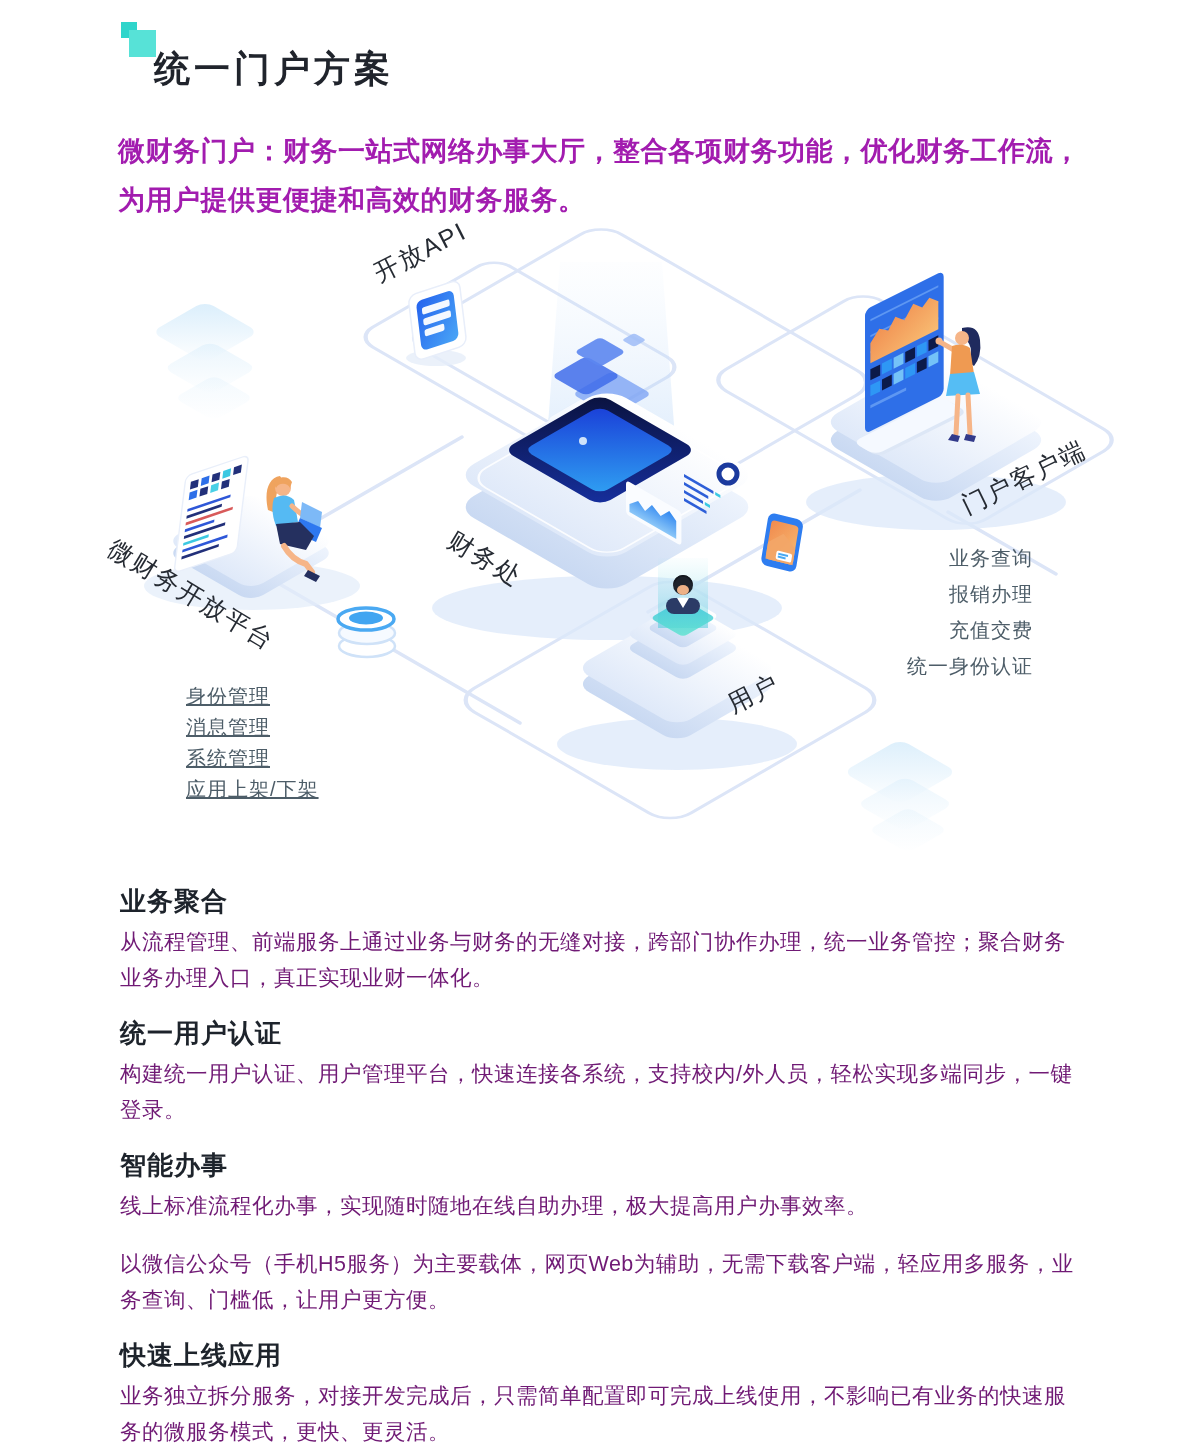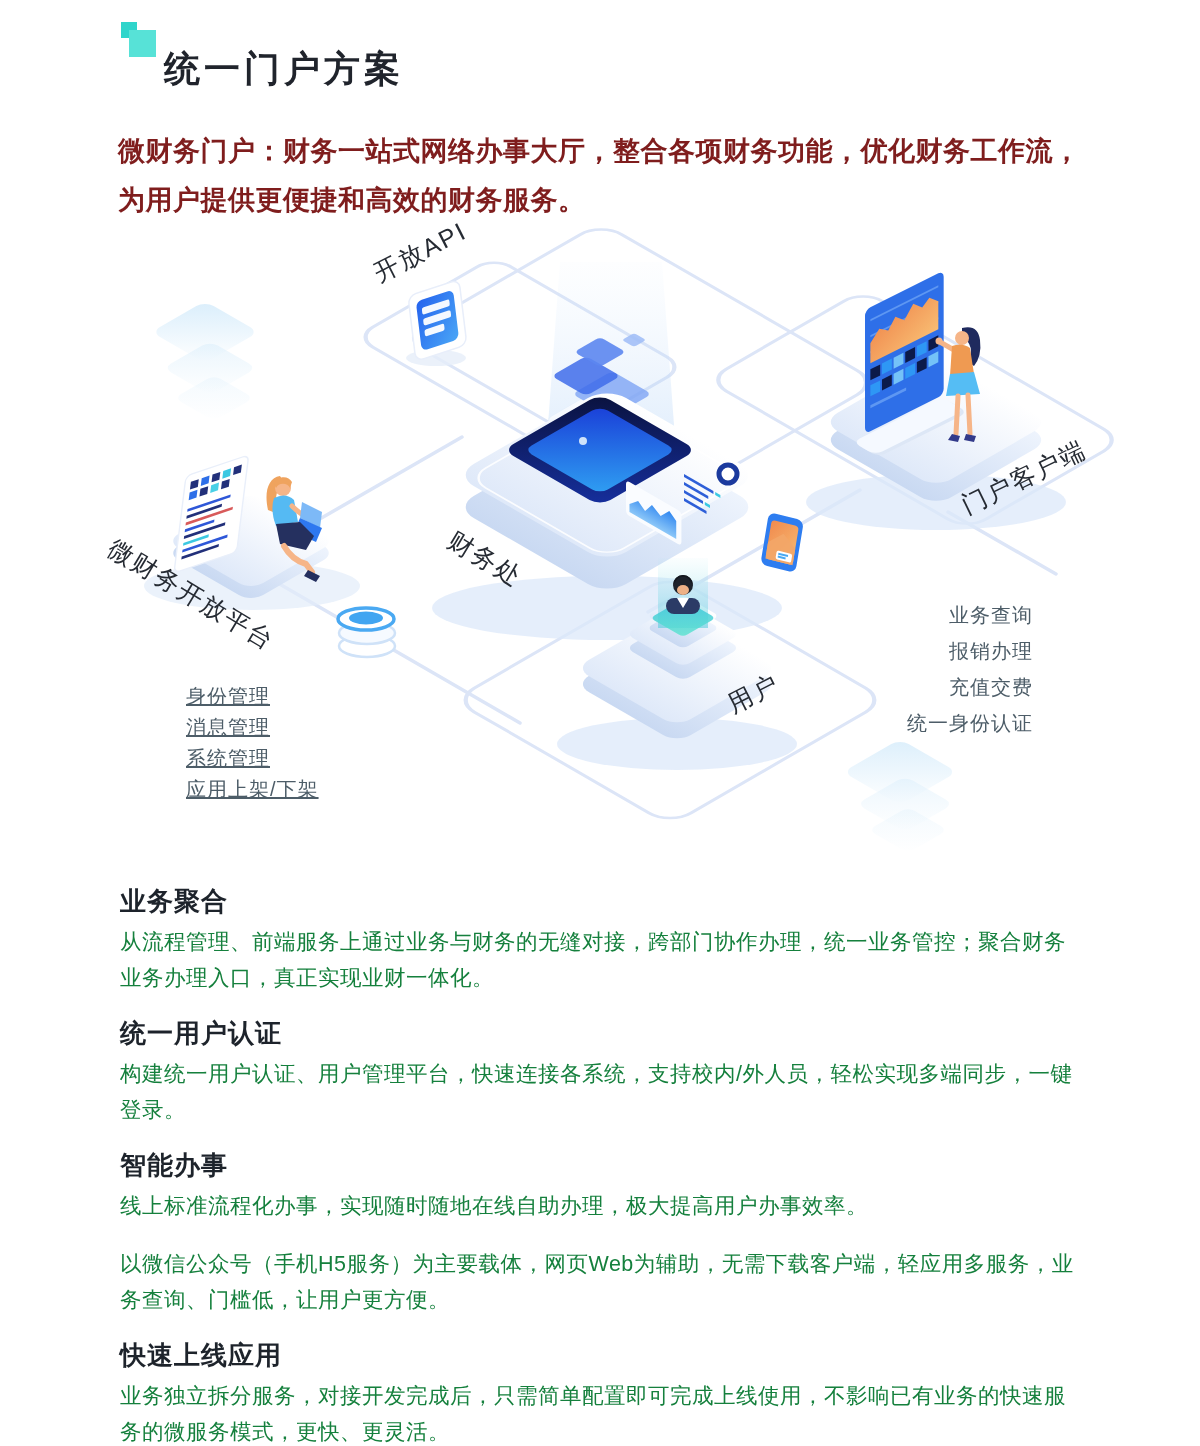--- a/index.html
+++ b/index.html
@@ -4,47 +4,47 @@
 <style>
   html,body{margin:0;padding:0;background:#ffffff;}
   body{width:1200px;height:1446px;position:relative;overflow:hidden;
        font-family:"Liberation Sans","DejaVu Sans",sans-serif;color:#222932;}
   .page{position:absolute;inset:0;width:1200px;height:1446px;background:#fff;}
 
   
   .hdr-icon{position:absolute;left:118px;top:14px;width:44px;height:44px;}
   .hdr-icon .sq-small{position:absolute;left:3px;top:8px;width:16px;height:16px;background:#2fd5cb;}
   .hdr-icon .sq-big{position:absolute;left:11px;top:16px;width:27px;height:27px;background:#57e2d7;}
-  .page-title{position:absolute;left:164px;top:21px;font-size:36px;font-weight:700;
+  .page-title{position:absolute;left:154px;top:21px;font-size:36px;font-weight:700;
               letter-spacing:4px;color:#20242c;white-space:nowrap;}
   .intro{position:absolute;left:118px;top:100px;width:975px;font-size:27px;font-weight:700;
-         line-height:49px;color:#7f1d1d;letter-spacing:0.5px;}
+         line-height:49px;color:#a21caf;letter-spacing:0.5px;}
 
   
   .illustration{position:absolute;left:0;top:0;width:1200px;height:880px;}
   .art{position:absolute;left:0;top:205px;}
   .iso-label{position:absolute;font-size:25px;color:#262b33;white-space:nowrap;
              transform-origin:0 0;letter-spacing:2px;}
   .lbl-open-api{left:368px;top:260px;transform:rotate(-27deg);}
   .lbl-open-platform{left:119px;top:532px;transform:rotate(31deg);}
   .lbl-finance{left:459px;top:524px;transform:rotate(31deg);}
   .lbl-portal{left:956px;top:492px;transform:rotate(-26deg);}
   .lbl-user{left:722px;top:691px;transform:rotate(-27deg);}
 
   .diagram-list{position:absolute;font-size:20px;color:#4d5d68;letter-spacing:1px;}
   .list-left{left:186px;top:681px;}
   .list-left .li{height:31px;line-height:31px;text-decoration:underline;}
-  .list-right{right:167px;top:597px;text-align:right;}
+  .list-right{right:167px;top:540px;text-align:right;}
   .list-right .li{height:36px;line-height:36px;}
 
   
   .sections{position:absolute;left:120px;top:886px;width:962px;}
   .sections h3{margin:0 0 8px 0;font-size:26px;line-height:30px;font-weight:700;
                color:#1d232b;letter-spacing:1px;}
-  .sections p{margin:0 0 22px 0;font-size:21.5px;line-height:36px;color:#15803d;
+  .sections p{margin:0 0 22px 0;font-size:21.5px;line-height:36px;color:#701a75;
               letter-spacing:0.5px;}
 </style>
 </head>
 <body>
 
 <div class="page">
 
   <div class="hdr-icon">
     <div class="sq-small"></div>
     <div class="sq-big"></div>

